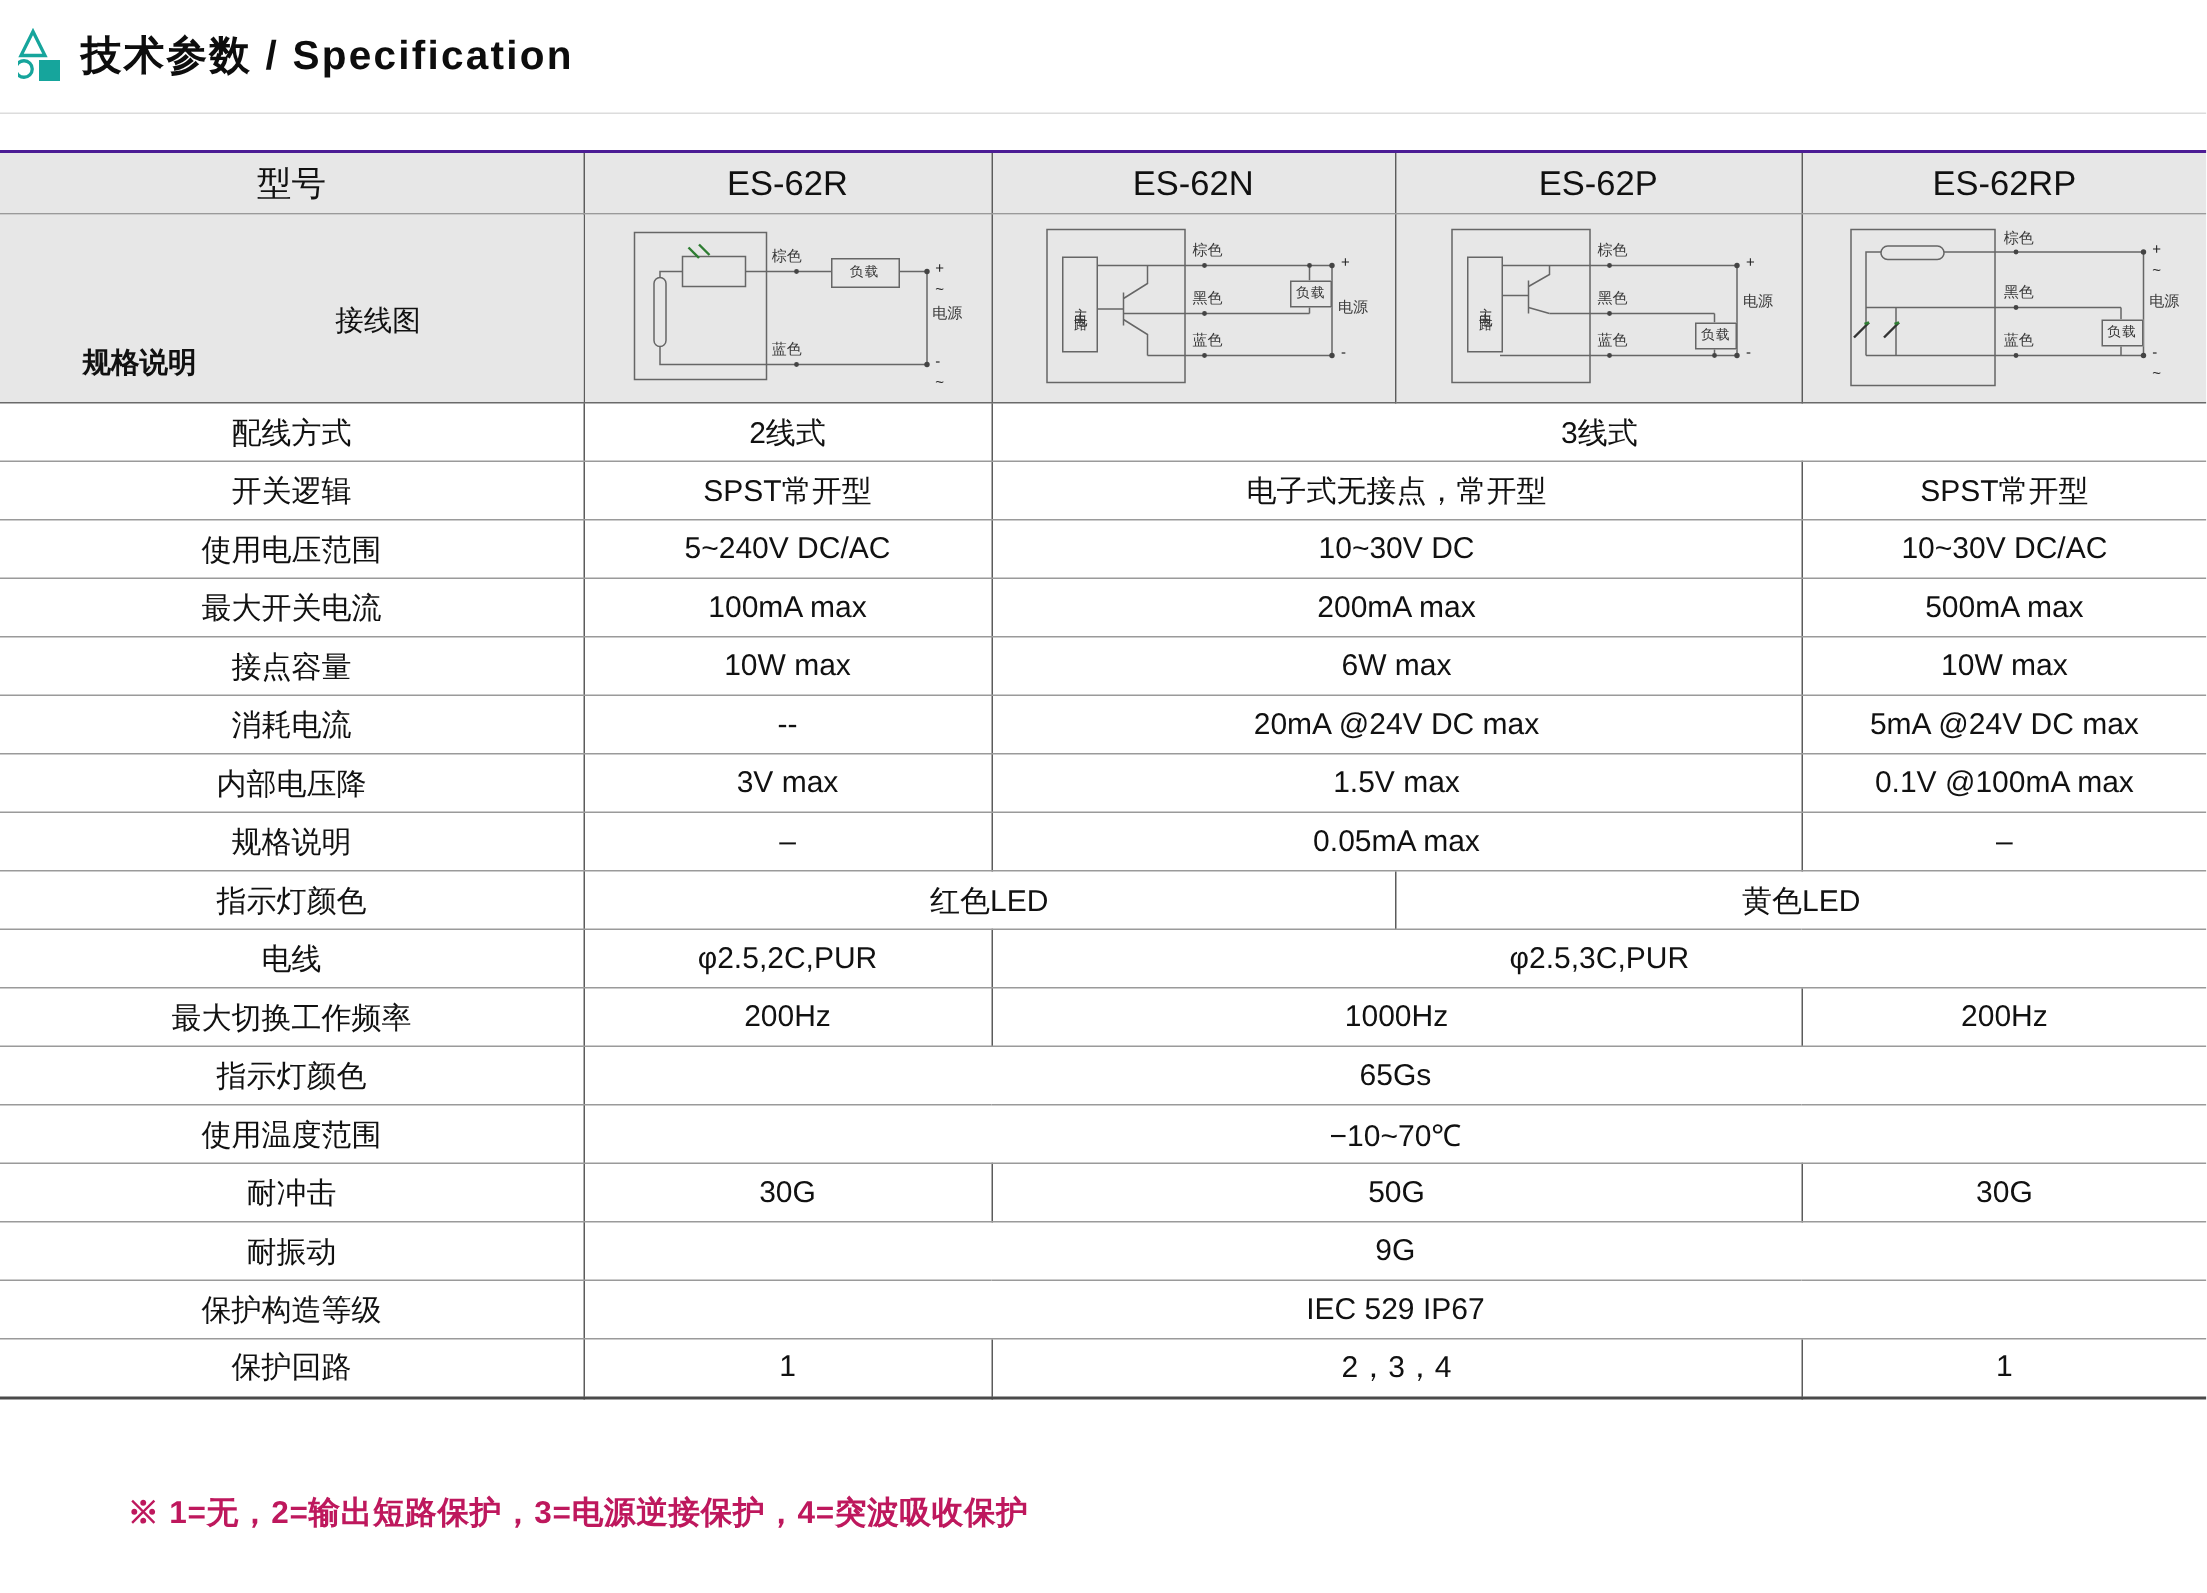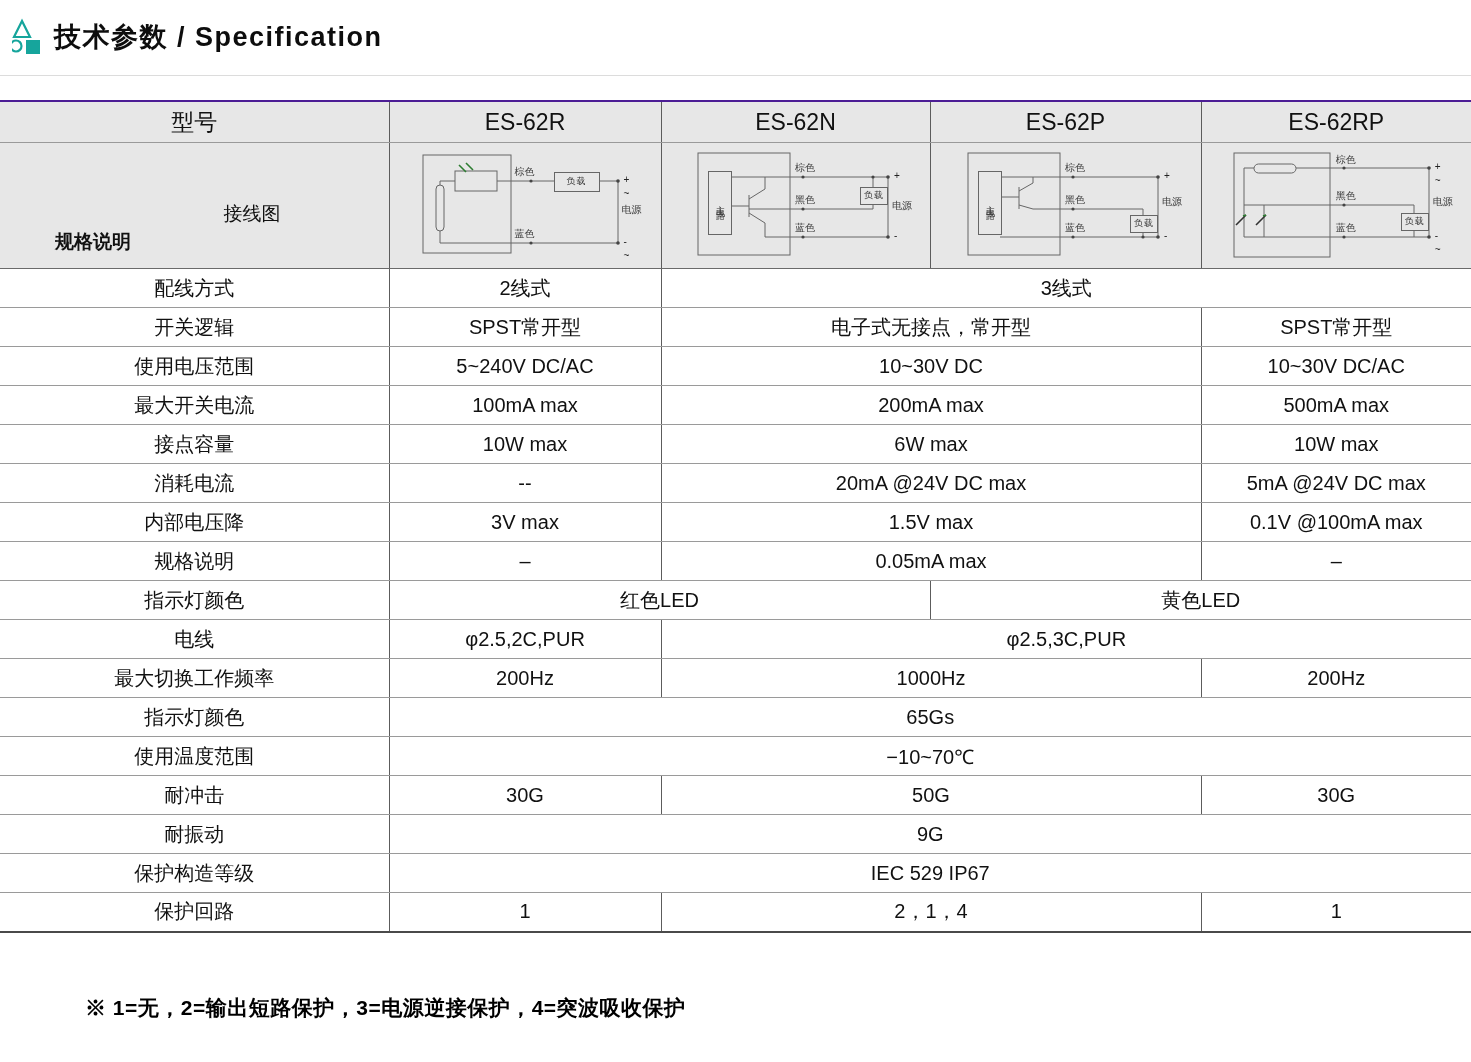--- a/index.html
+++ b/index.html
@@ -33,21 +33,21 @@
   .diag{position:relative;width:245px;height:118px;margin:0 auto;}
   .diag svg{position:absolute;left:0;top:0;}
   .dl{position:absolute;font-size:10px;line-height:1;color:#3a3a3a;white-space:nowrap;}
   .sym{position:absolute;font-size:10px;line-height:1;color:#222;}
   .dbox{position:absolute;border:1px solid #666;background:#e7e7e7;font-size:9px;color:#333;
         display:flex;align-items:center;justify-content:center;letter-spacing:1px;}
   .mbox{position:absolute;border:1px solid #666;background:#e7e7e7;font-size:9px;color:#333;
         display:flex;align-items:center;justify-content:center;
         writing-mode:vertical-rl;text-orientation:upright;letter-spacing:3px;}
   
-  .footnote{position:absolute;top:994px;left:85px;font-size:21px;font-weight:bold;letter-spacing:0.5px;color:#000000;}
+  .footnote{position:absolute;top:994px;left:85px;font-size:21px;font-weight:bold;letter-spacing:0.5px;color:#be185d;}
 </style>
 </head>
 <body>
 
 <div class="page">
 
   <div class="title-bar">
     <div class="logo">
       <svg width="34" height="40" viewBox="0 0 34 40">
         <polygon points="10,4 2,20 18,20" fill="none" stroke="#16a59c" stroke-width="2.2"></polygon>
@@ -292,21 +292,21 @@
         <td class="rlabel">耐振动</td>
         <td class="rval" colspan="4">9G</td>
       </tr>
       <tr class="data-row">
         <td class="rlabel">保护构造等级</td>
         <td class="rval" colspan="4">IEC 529 IP67</td>
       </tr>
       <tr class="data-row">
         <td class="rlabel">保护回路</td>
         <td class="rval">1</td>
-        <td class="rval" colspan="2">2，1，4</td>
+        <td class="rval" colspan="2">2，3，4</td>
         <td class="rval">1</td>
       </tr>
     </tbody>
   </table>
 
   <div class="footnote">※ 1=无，2=输出短路保护，3=电源逆接保护，4=突波吸收保护</div>
 
 </div>
 
 </body></html>

